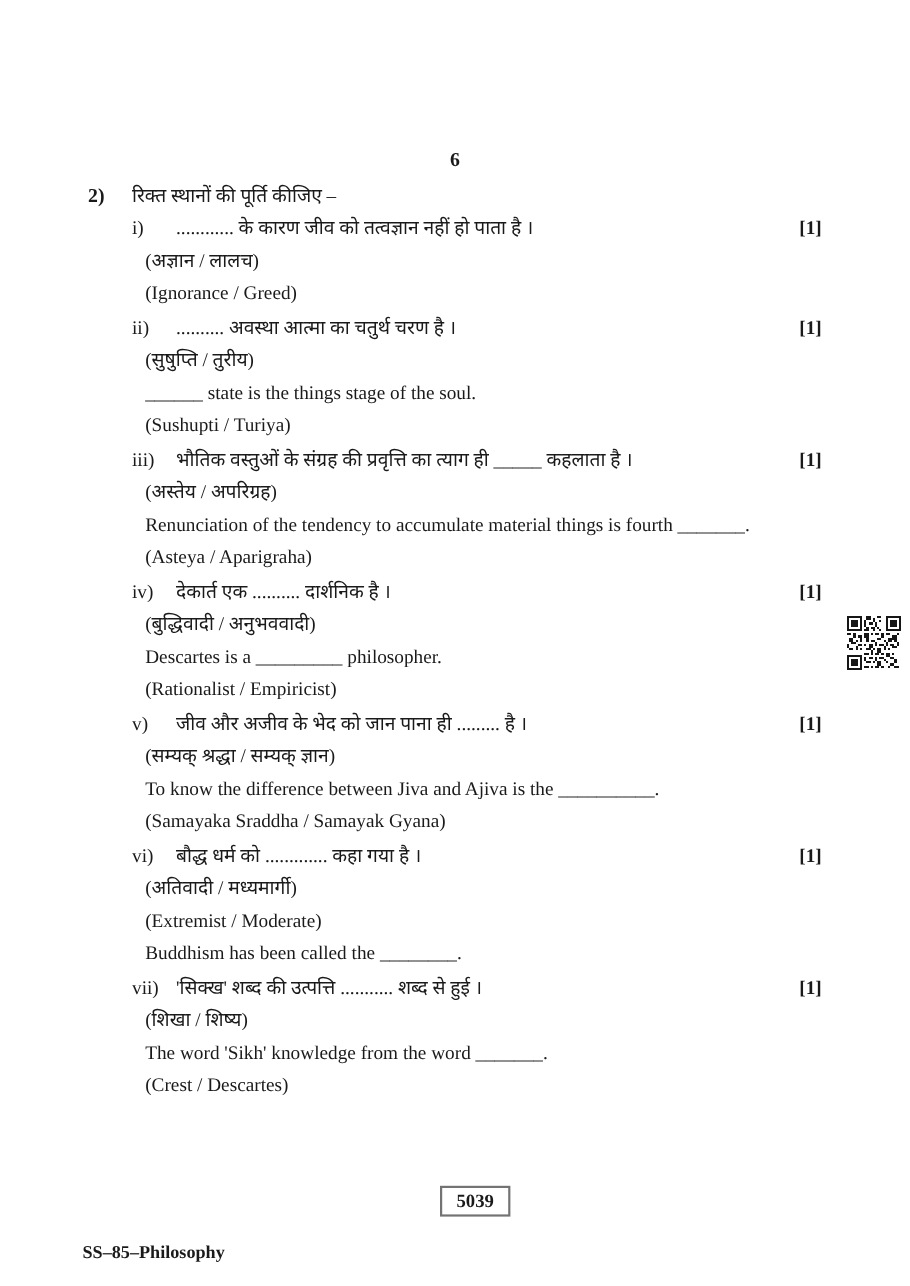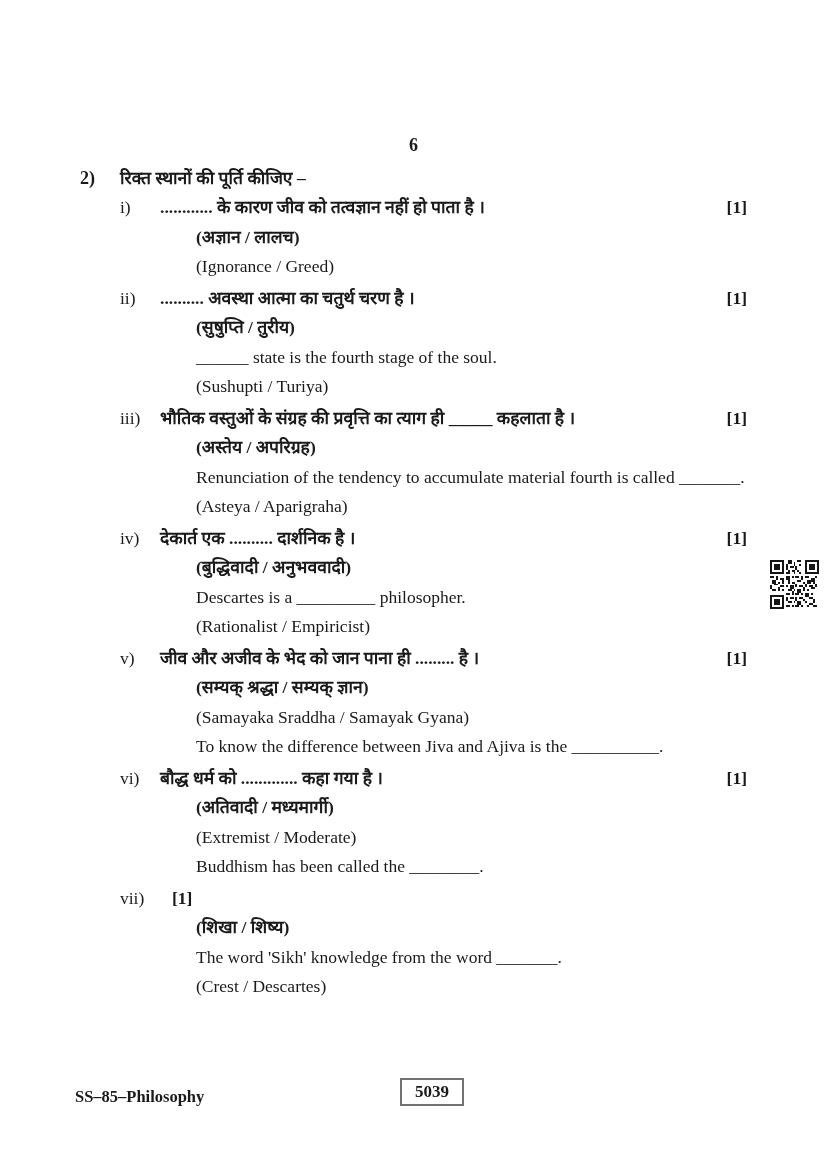--- a/index.html
+++ b/index.html
@@ -35,21 +35,21 @@
   .q-head-row {
     display: flex;
     line-height: 29px;
     font-size: 18px;
   }
   .q-num {
     width: 40px;
     flex: 0 0 40px;
     font-weight: bold;
   }
-  .hi { font-weight: bold; font-size: 17.5px; }
+  .hi { font-weight: normal; font-size: 17.5px; }
   .en { font-weight: normal; font-size: 17.5px; }
   .heading-en {
     margin-left: 40px;
     line-height: 29px;
     font-size: 18px;
   }
   .items { margin-top: 0; }
   .item { margin-bottom: 2px; }
   .item-row1 {
     display: flex;
@@ -68,34 +68,34 @@
     line-height: 29.5px;
   }
   .marks {
     flex: 0 0 auto;
     margin-left: 12px;
     font-weight: bold;
     font-size: 17.5px;
     line-height: 29.5px;
   }
   .line {
-    margin-left: 116px;
+    margin-left: 52px;
     line-height: 29.5px;
   }
   .qr {
     position: absolute;
     top: 560px;
     right: 8px;
     width: 49px;
     height: 49px;
   }
   .footer-code {
     position: absolute;
     left: 75px;
-    top: 1087px;
+    top: 1129px;
     font-weight: bold;
     font-size: 16.5px;
   }
   .footer-box {
     position: absolute;
     left: 400px;
     top: 1078px;
     width: 64px;
     height: 28px;
     border: 2px solid #737373;
@@ -131,32 +131,32 @@
         <div class="line en">(Ignorance / Greed)</div>
       </div>
 
       <div class="item">
         <div class="item-row1">
           <span class="numeral">ii)</span>
           <span class="item-q-hi hi">.......... अवस्था आत्मा का चतुर्थ चरण है ।</span>
           <span class="marks">[1]</span>
         </div>
         <div class="line hi">(सुषुप्ति / तुरीय)</div>
-        <div class="line en">______ state is the fourth stage of the soul.</div>
+        <div class="line en">______ state is the things stage of the soul.</div>
         <div class="line en">(Sushupti / Turiya)</div>
       </div>
 
       <div class="item">
         <div class="item-row1">
           <span class="numeral">iii)</span>
           <span class="item-q-hi hi">भौतिक वस्तुओं के संग्रह की प्रवृत्ति का त्याग ही _____ कहलाता है ।</span>
           <span class="marks">[1]</span>
         </div>
         <div class="line hi">(अस्तेय / अपरिग्रह)</div>
-        <div class="line en">Renunciation of the tendency to accumulate material fourth is called _______.</div>
+        <div class="line en">Renunciation of the tendency to accumulate material things is fourth _______.</div>
         <div class="line en">(Asteya / Aparigraha)</div>
       </div>
 
       <div class="item">
         <div class="item-row1">
           <span class="numeral">iv)</span>
           <span class="item-q-hi hi">देकार्त एक .......... दार्शनिक है ।</span>
           <span class="marks">[1]</span>
         </div>
         <div class="line hi">(बुद्धिवादी / अनुभववादी)</div>
@@ -164,38 +164,39 @@
         <div class="line en">(Rationalist / Empiricist)</div>
       </div>
 
       <div class="item">
         <div class="item-row1">
           <span class="numeral">v)</span>
           <span class="item-q-hi hi">जीव और अजीव के भेद को जान पाना ही ......... है ।</span>
           <span class="marks">[1]</span>
         </div>
         <div class="line hi">(सम्यक् श्रद्धा / सम्यक् ज्ञान)</div>
+        <div class="line en">To know the difference between Jiva and Ajiva is the __________.</div>
         <div class="line en">(Samayaka Sraddha / Samayak Gyana)</div>
-        <div class="line en">To know the difference between Jiva and Ajiva is the __________.</div>
       </div>
 
       <div class="item">
         <div class="item-row1">
           <span class="numeral">vi)</span>
           <span class="item-q-hi hi">बौद्ध धर्म को ............. कहा गया है ।</span>
           <span class="marks">[1]</span>
         </div>
         <div class="line hi">(अतिवादी / मध्यमार्गी)</div>
         <div class="line en">(Extremist / Moderate)</div>
         <div class="line en">Buddhism has been called the ________.</div>
       </div>
 
       <div class="item">
         <div class="item-row1">
           <span class="numeral">vii)</span>
+          <span class="item-q-hi hi">'सिक्ख' शब्द की उत्पत्ति ........... शब्द से हुई ।</span>
           <span class="marks">[1]</span>
         </div>
         <div class="line hi">(शिखा / शिष्य)</div>
         <div class="line en">The word 'Sikh' knowledge from the word _______.</div>
         <div class="line en">(Crest / Descartes)</div>
       </div>
 
     </div>
   </div>
 

